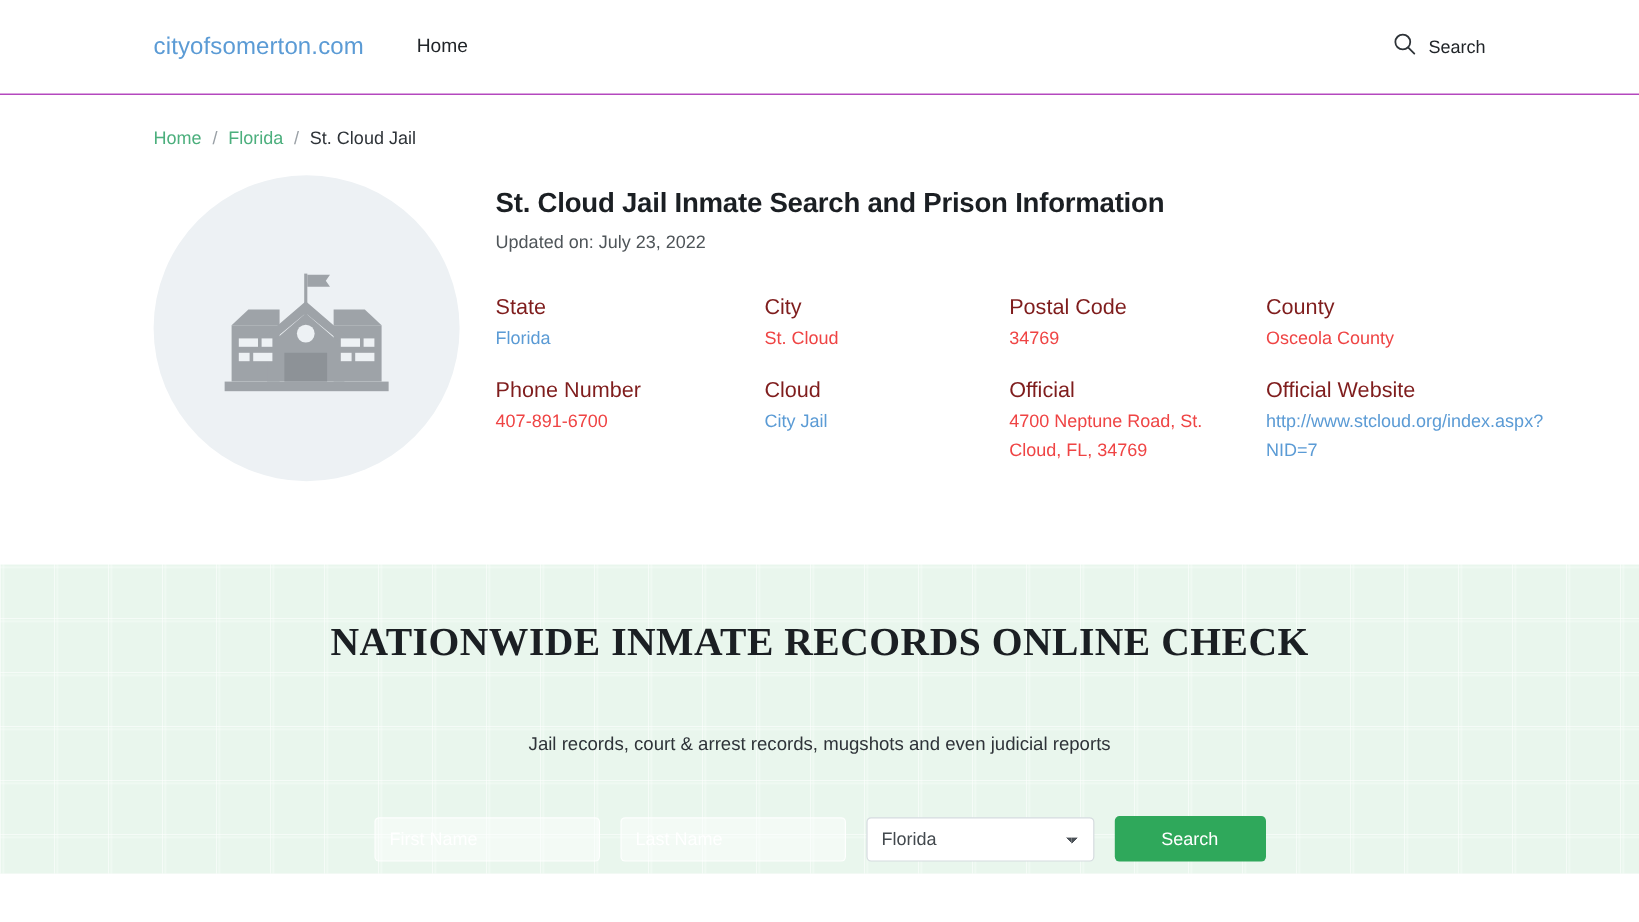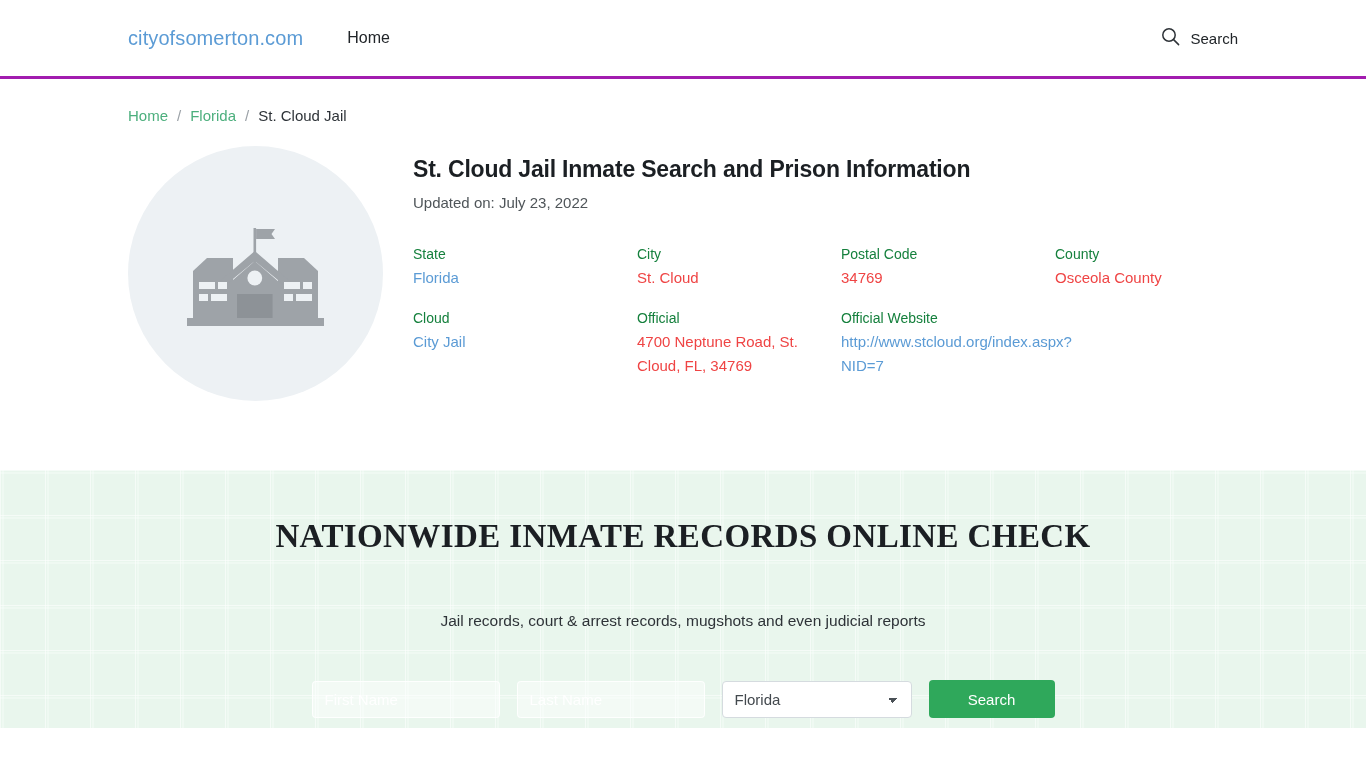--- a/index.html
+++ b/index.html
@@ -9,21 +9,21 @@
     width: 1366px; height: 768px;
     background: #ffffff;
     font-family: "Liberation Sans", sans-serif;
     color: #212529;
     overflow: hidden;
   }
 
   
   .site-header {
     height: 79px;
-    border-bottom: 3px solid #a21caf;
+    border-bottom: 1px solid #a21caf;
     display: flex;
     align-items: center;
     padding: 0 128px;
     background: #fff;
   }
   .brand {
     font-size: 20px;
     color: #5b9bd5;
     text-decoration: none;
     letter-spacing: 0.1px;
@@ -106,22 +106,22 @@
     margin: 0 0 34px 0;
   }
 
   .info-grid {
     display: grid;
     grid-template-columns: 224px 204px 214px 1fr;
     row-gap: 19px;
   }
   .info-cell { }
   .info-label {
-    font-size: 14px;
-    color: #15803d;
+    font-size: 18px;
+    color: #7f1d1d;
     margin-bottom: 3px;
     line-height: 1.3;
   }
   .info-value {
     font-size: 15px;
     color: #ef4444;
     line-height: 1.58;
     max-width: 185px;
   }
   .info-value.link { color: #5b9bd5; text-decoration: none; cursor: pointer; }
@@ -308,20 +308,24 @@
       <div class="info-cell">
         <div class="info-label">Postal Code</div>
         <div class="info-value">34769</div>
       </div>
 
       <div class="info-cell">
         <div class="info-label">County</div>
         <div class="info-value">Osceola County</div>
       </div>
 
+      <div class="info-cell">
+        <div class="info-label">Phone Number</div>
+        <div class="info-value">407-891-6700</div>
+      </div>
 
       <div class="info-cell">
         <div class="info-label">Cloud</div>
         <a href="#" class="info-value link">City Jail</a>
       </div>
 
       <div class="info-cell">
         <div class="info-label">Official</div>
         <div class="info-value">4700 Neptune Road, St. Cloud, FL, 34769</div>
       </div>

